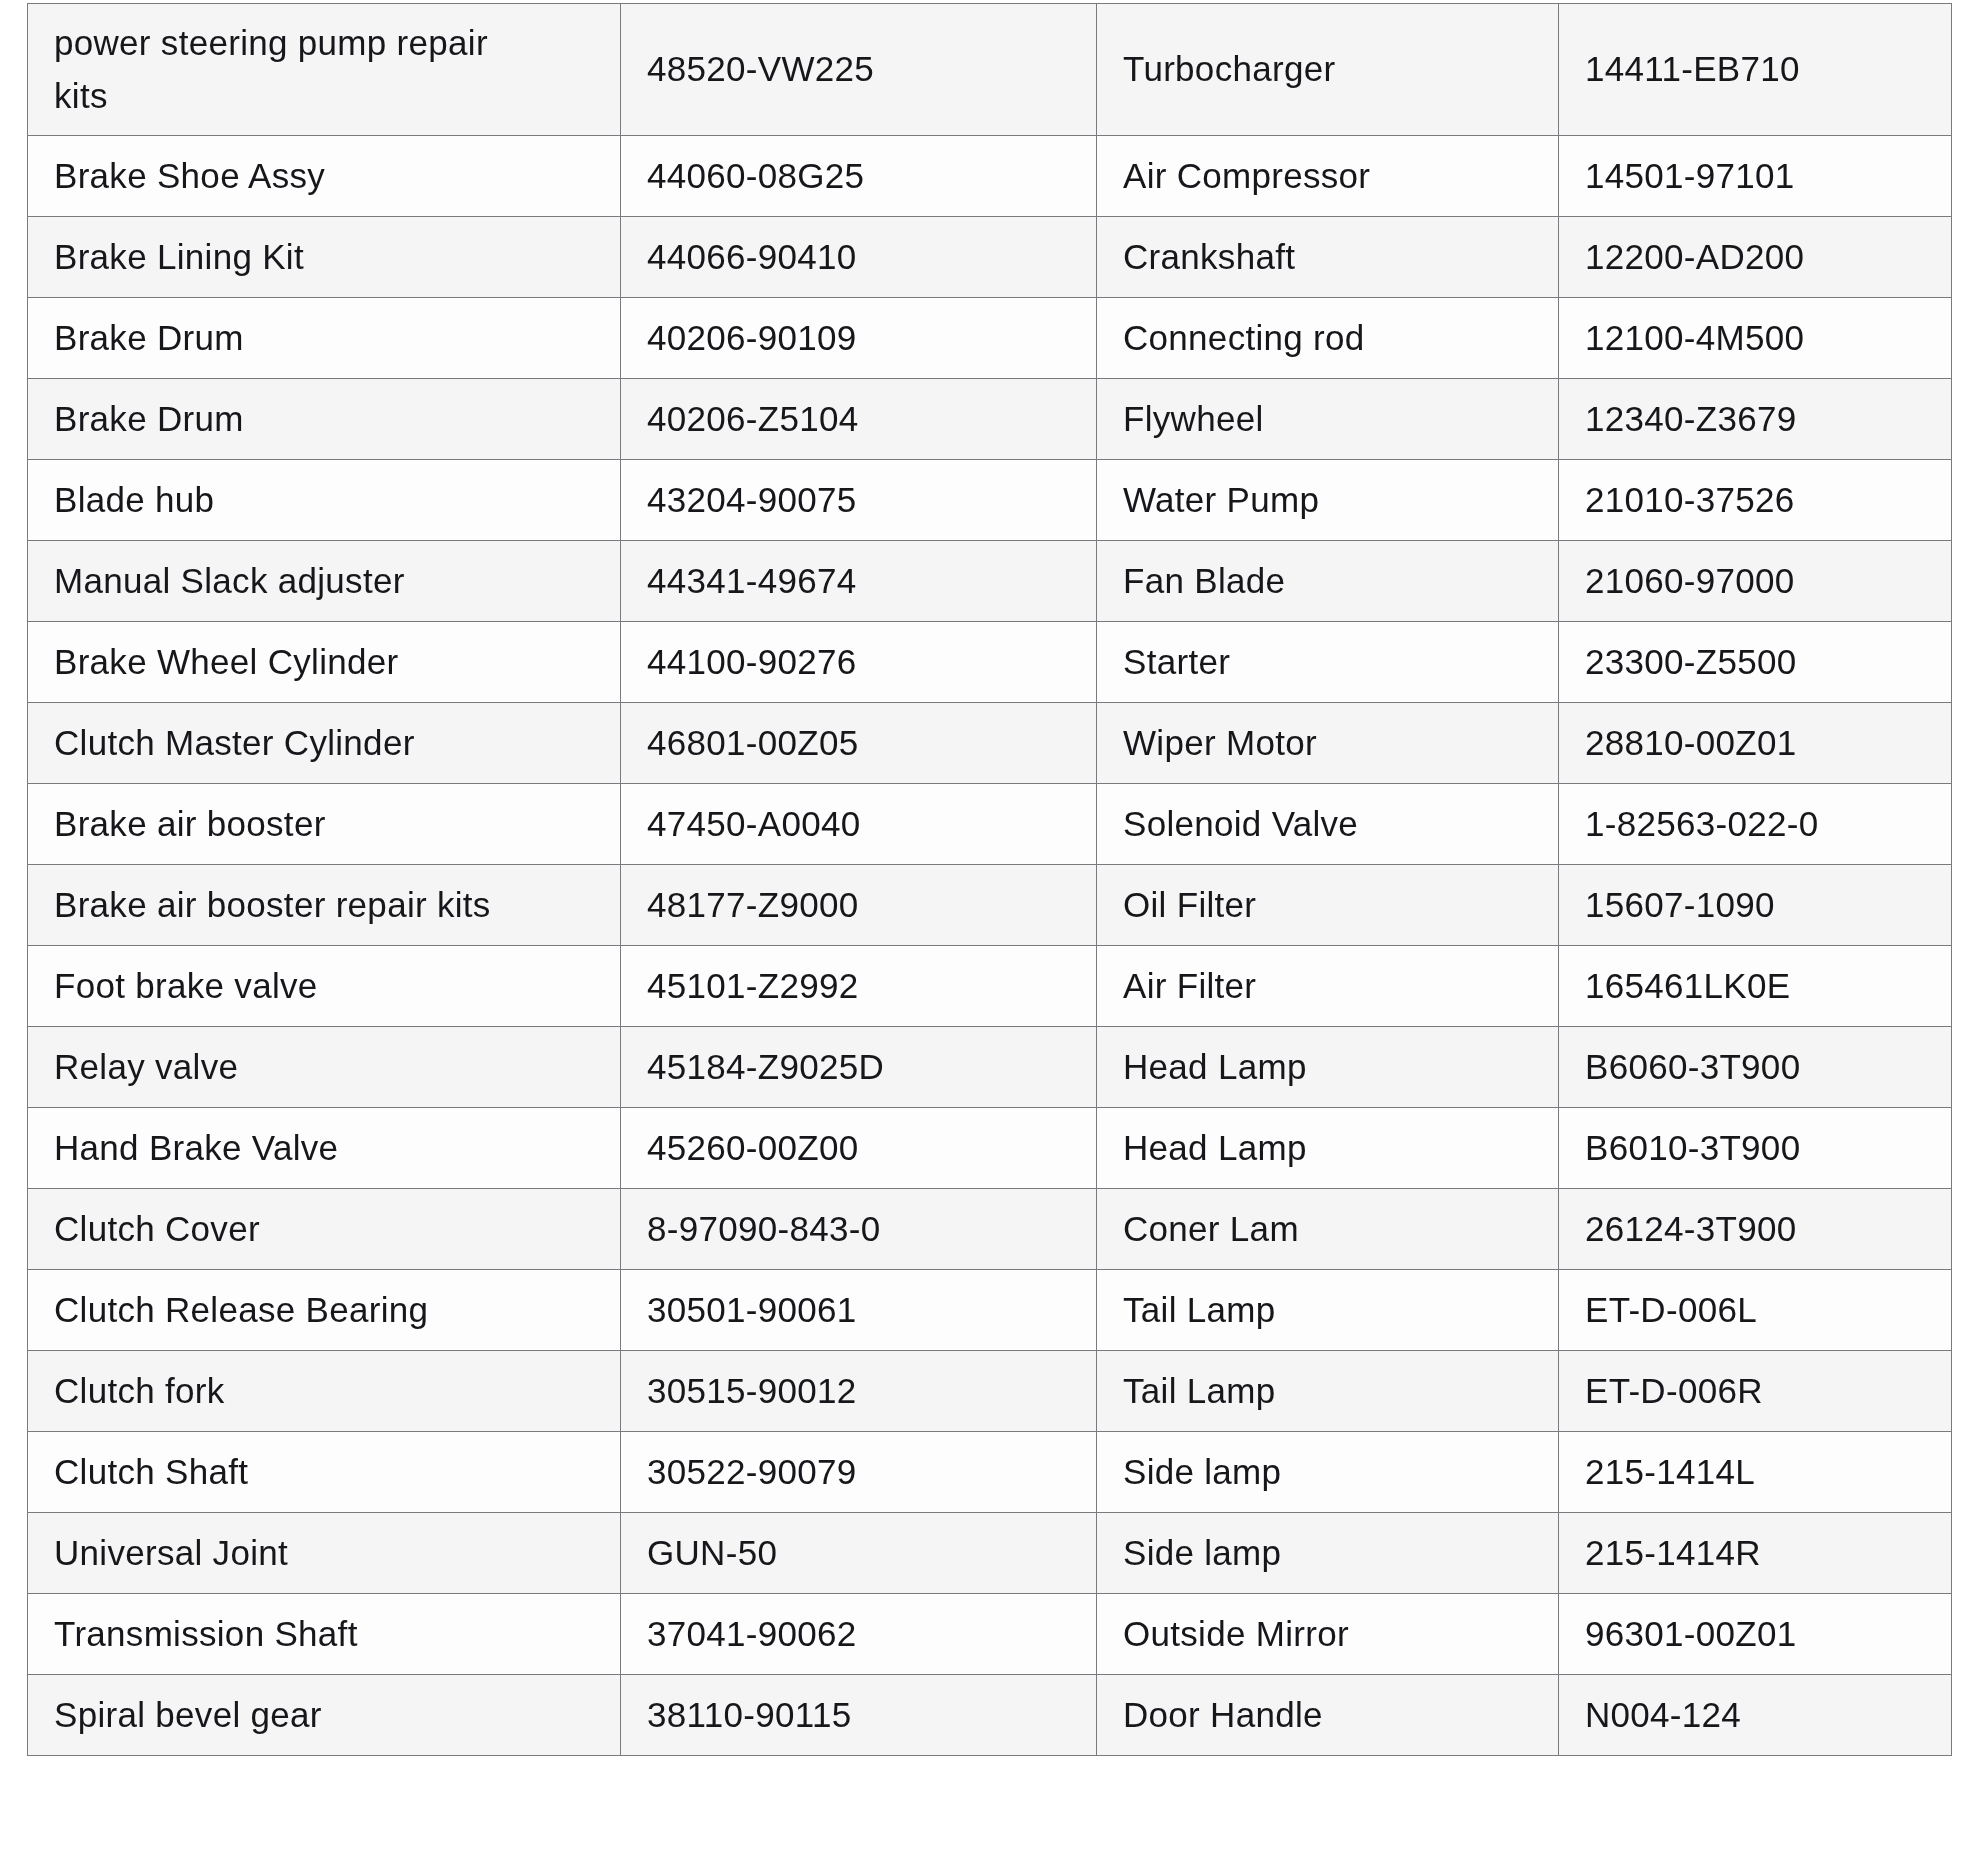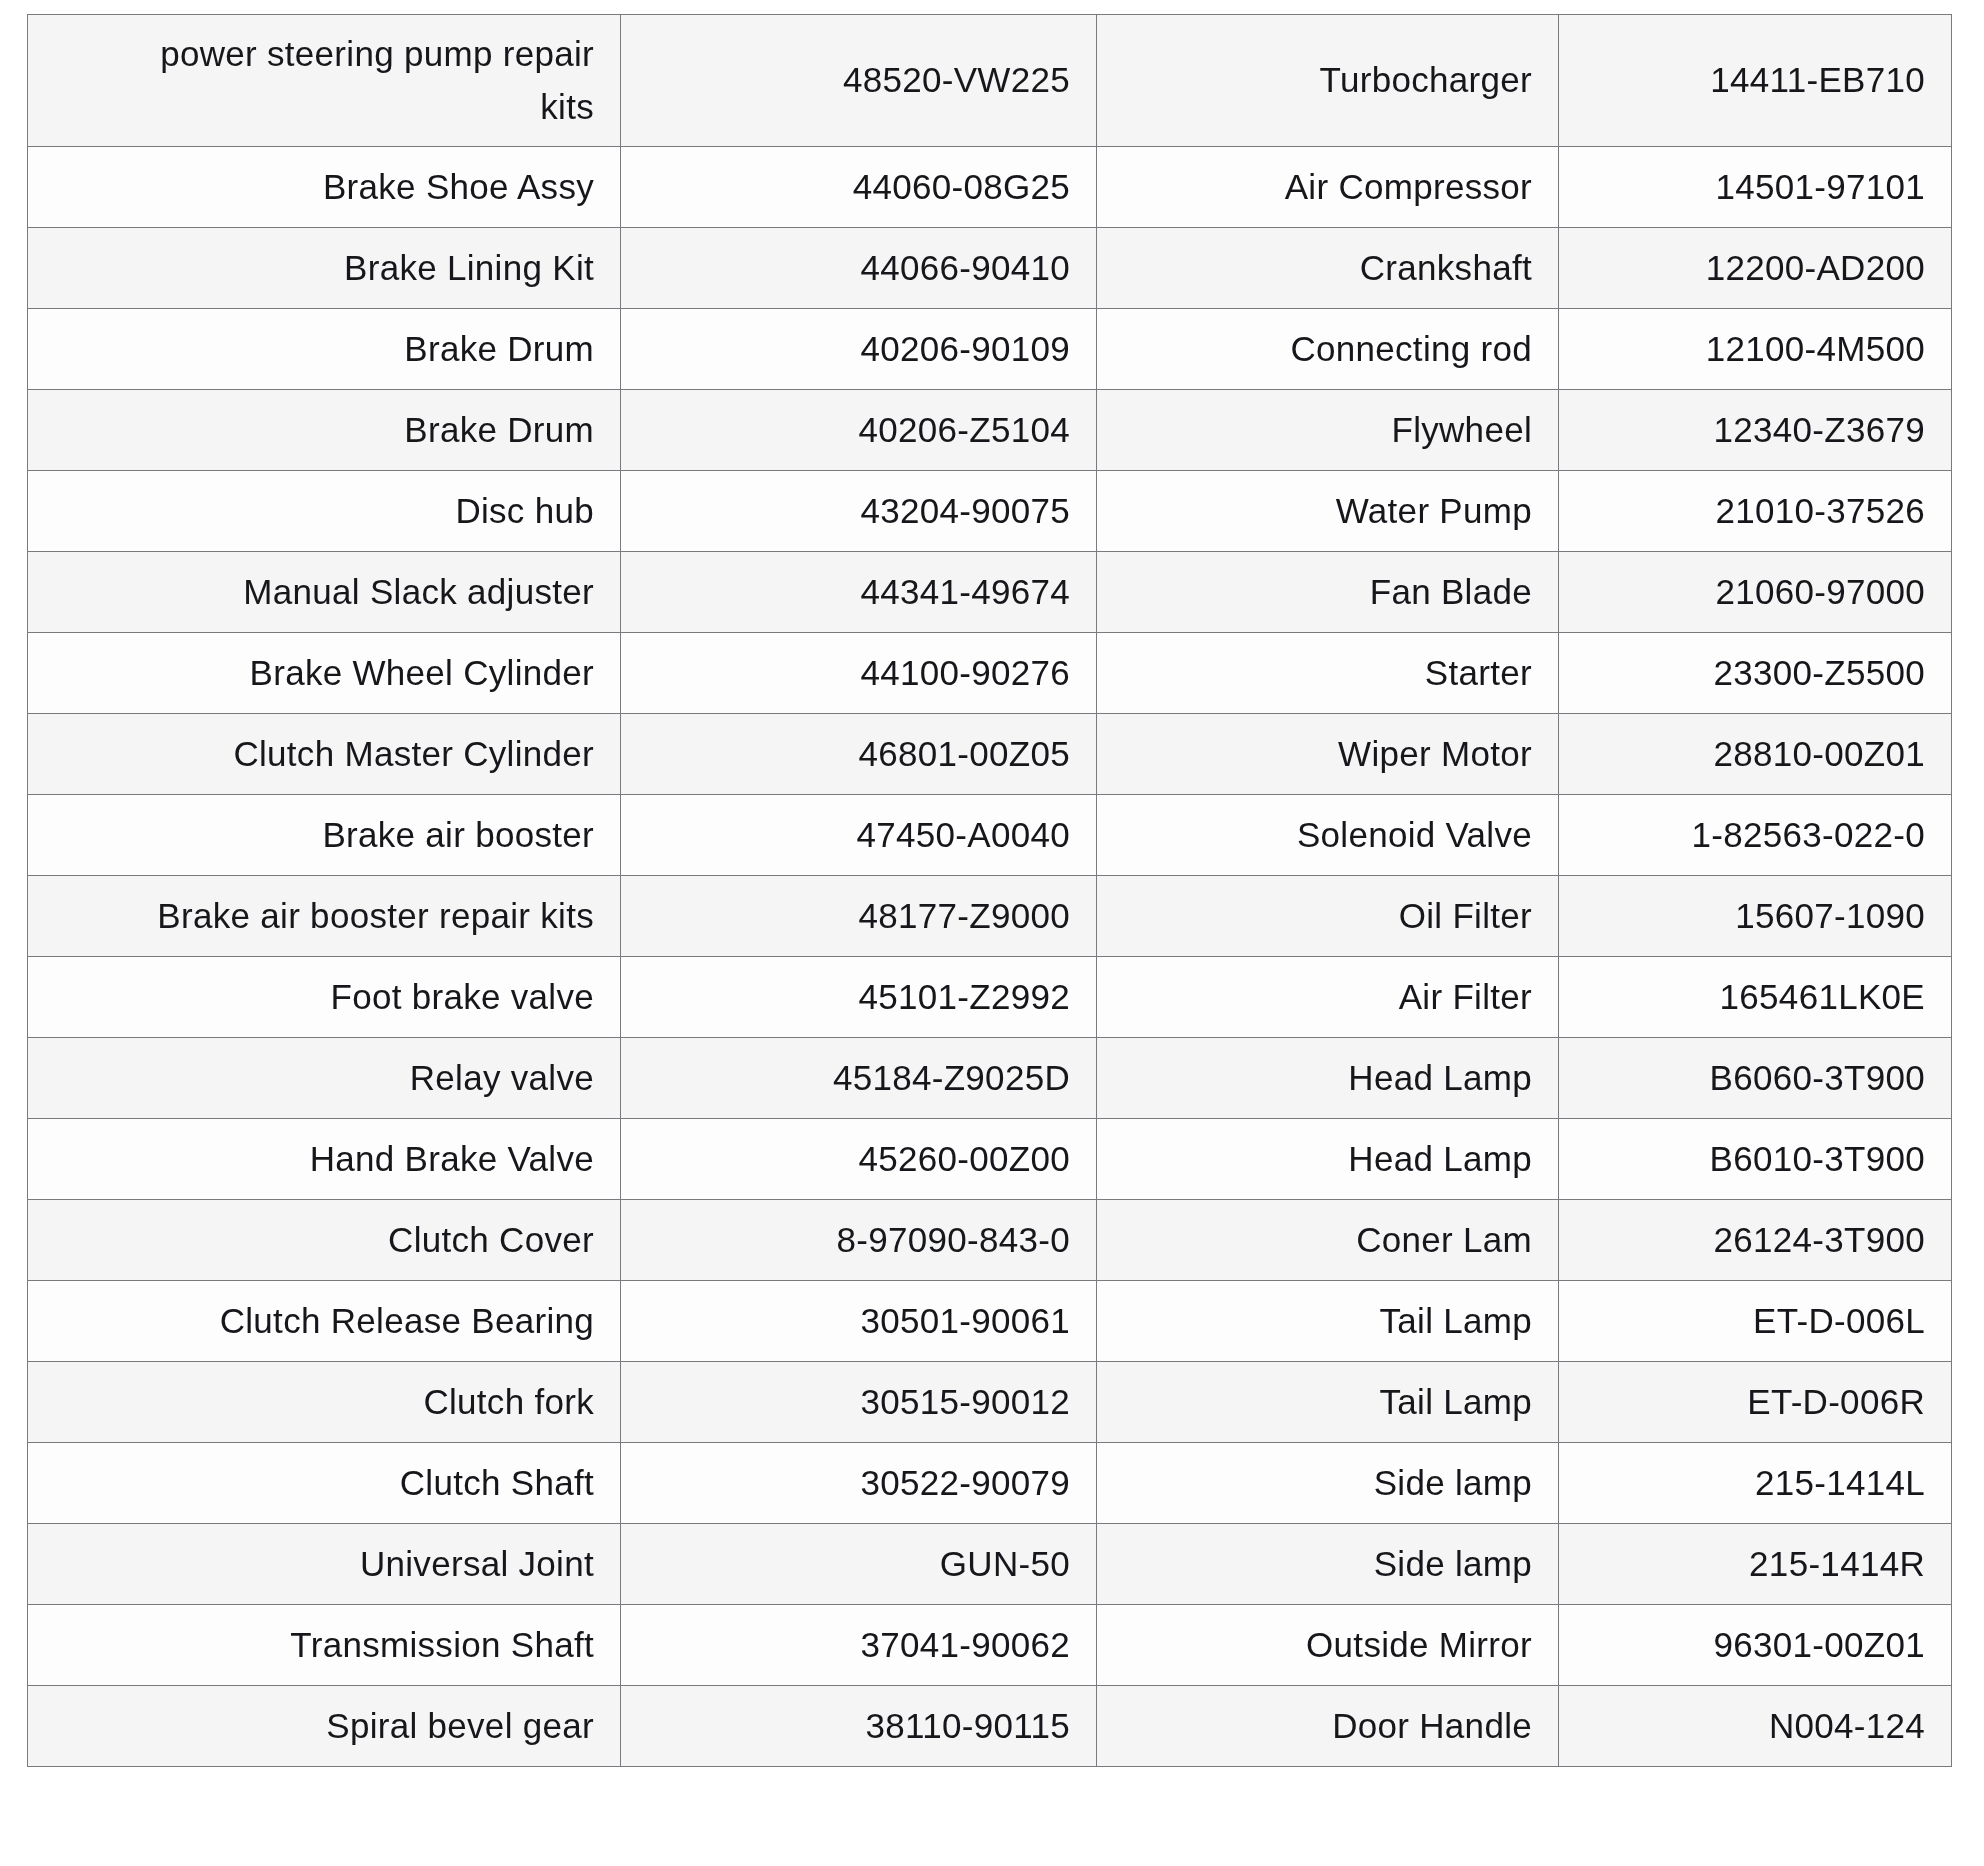--- a/index.html
+++ b/index.html
@@ -11,25 +11,24 @@
     position: relative;
     width: 1985px;
     height: 1867px;
     overflow: hidden;
     background: #ffffff;
     font-family: "Liberation Sans", sans-serif;
   }
   table.parts {
     position: absolute;
     left: 27px;
-    top: 14px;
+    top: 3px;
     width: 1923px;
     border-collapse: collapse;
     table-layout: fixed;
-    text-align: right;
   }
   table.parts col.c1 { width: 593px; }
   table.parts col.c2 { width: 476px; }
   table.parts col.c3 { width: 462px; }
   table.parts col.c4 { width: 393px; }
   table.parts td {
     border: 1.3px solid #7a7a7e;
     box-sizing: border-box;
     height: 81px;
     padding: 13px 26px;
@@ -82,21 +81,21 @@
           <td>Connecting rod</td>
           <td>12100-4M500</td>
         </tr>
         <tr>
           <td>Brake Drum</td>
           <td>40206-Z5104</td>
           <td>Flywheel</td>
           <td>12340-Z3679</td>
         </tr>
         <tr>
-          <td>Disc hub</td>
+          <td>Blade hub</td>
           <td>43204-90075</td>
           <td>Water Pump</td>
           <td>21010-37526</td>
         </tr>
         <tr>
           <td>Manual Slack adjuster</td>
           <td>44341-49674</td>
           <td>Fan Blade</td>
           <td>21060-97000</td>
         </tr>

